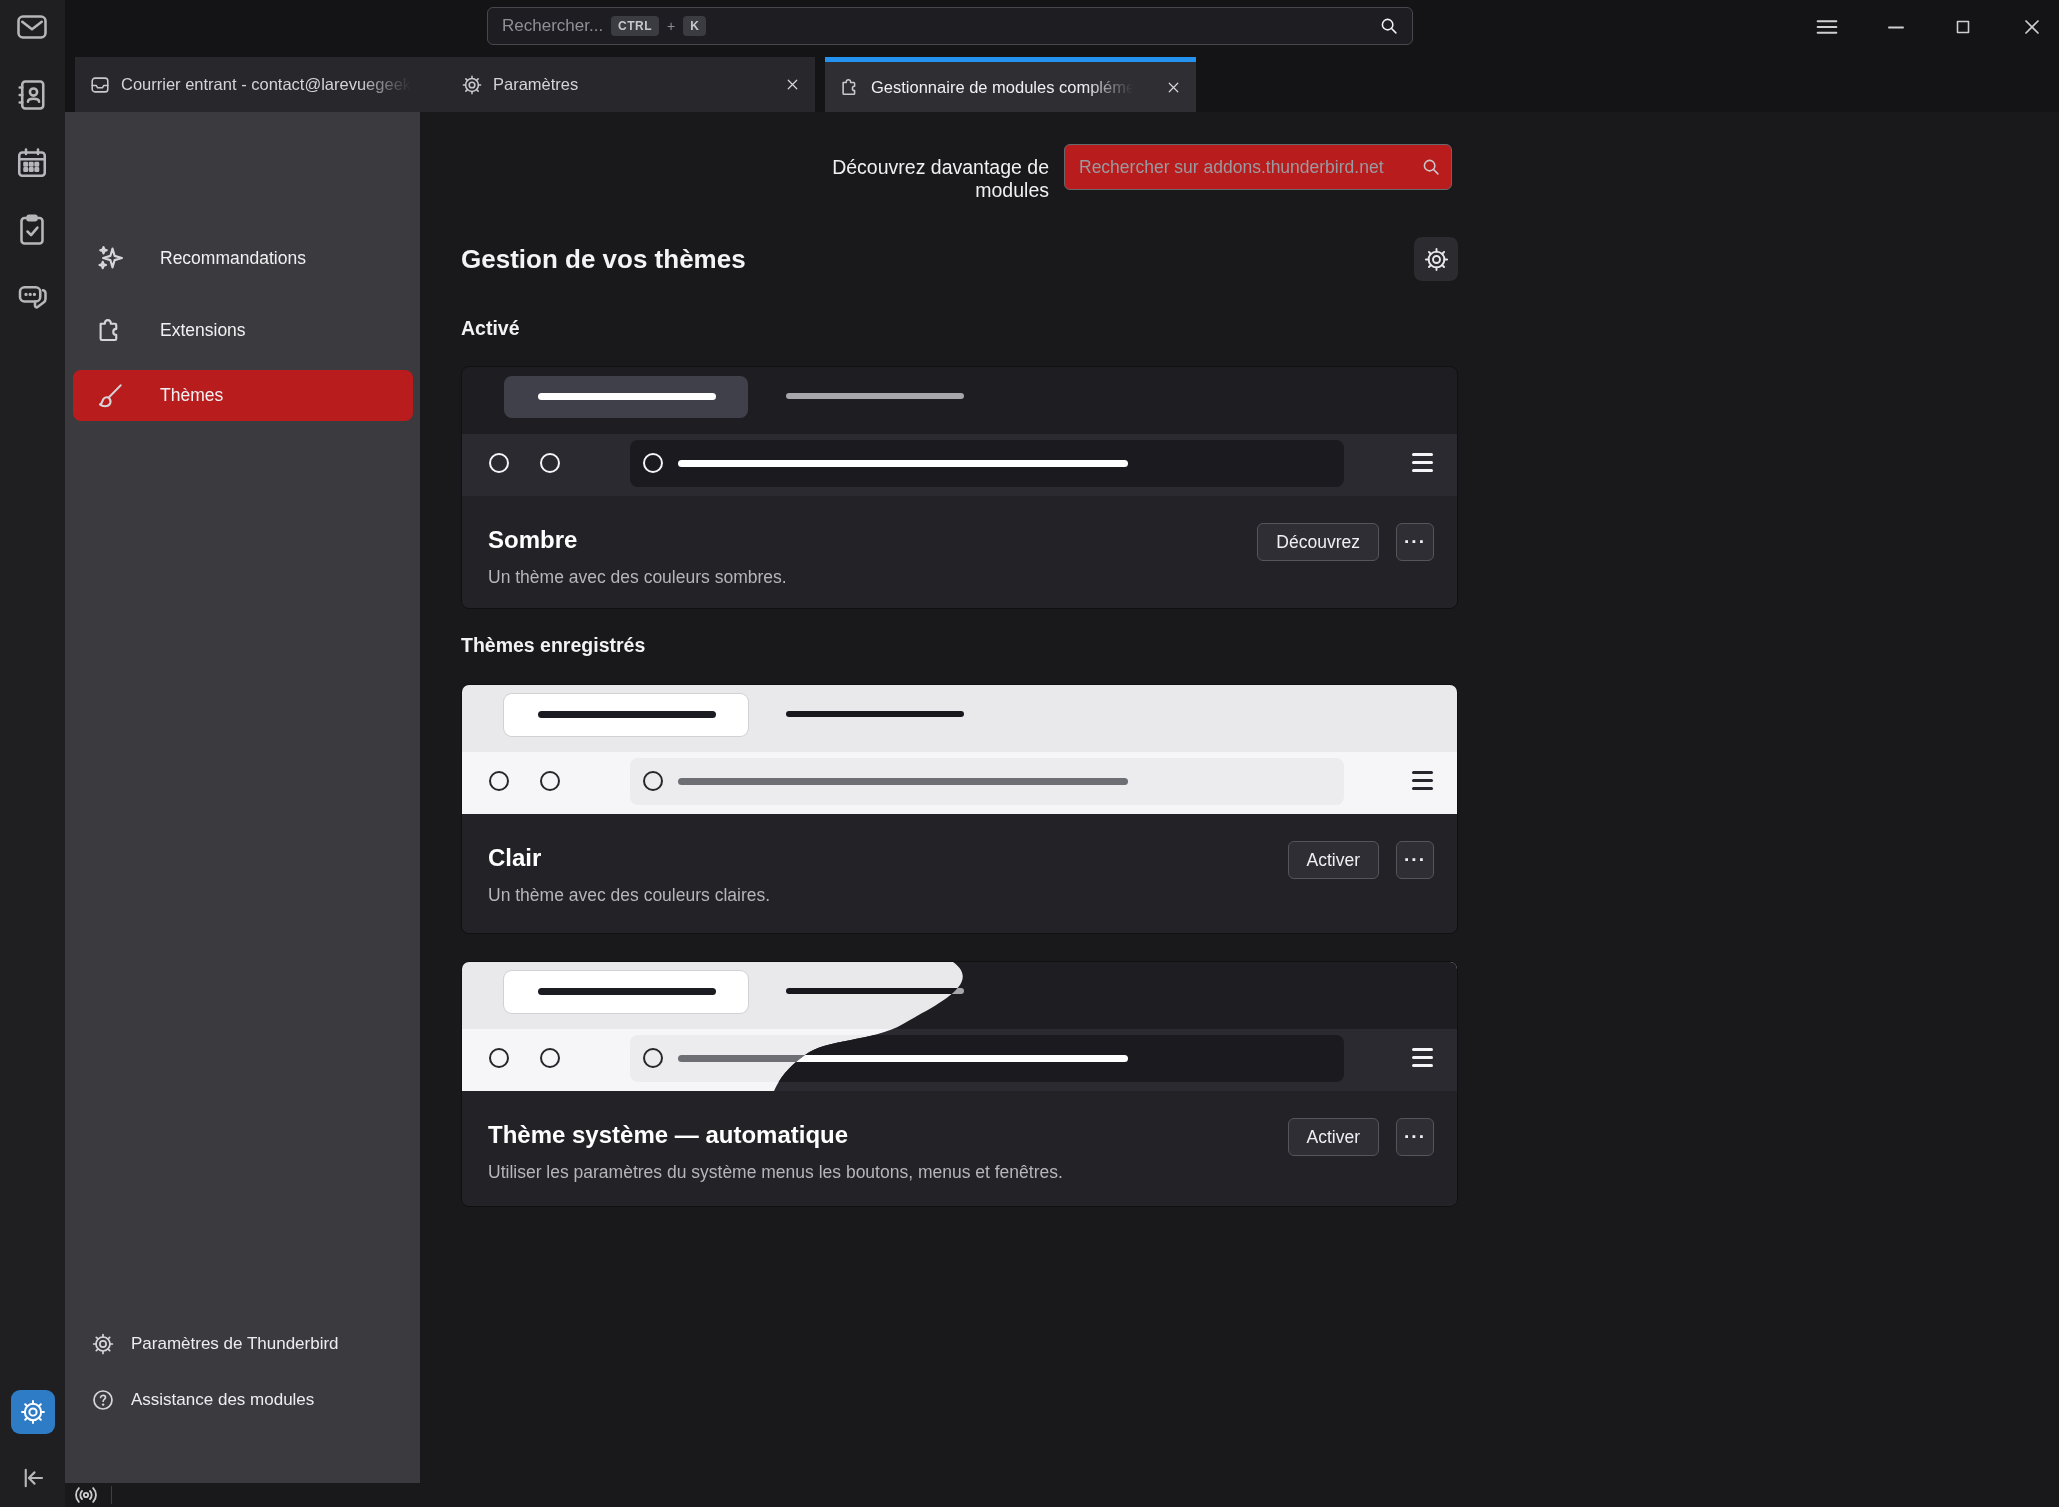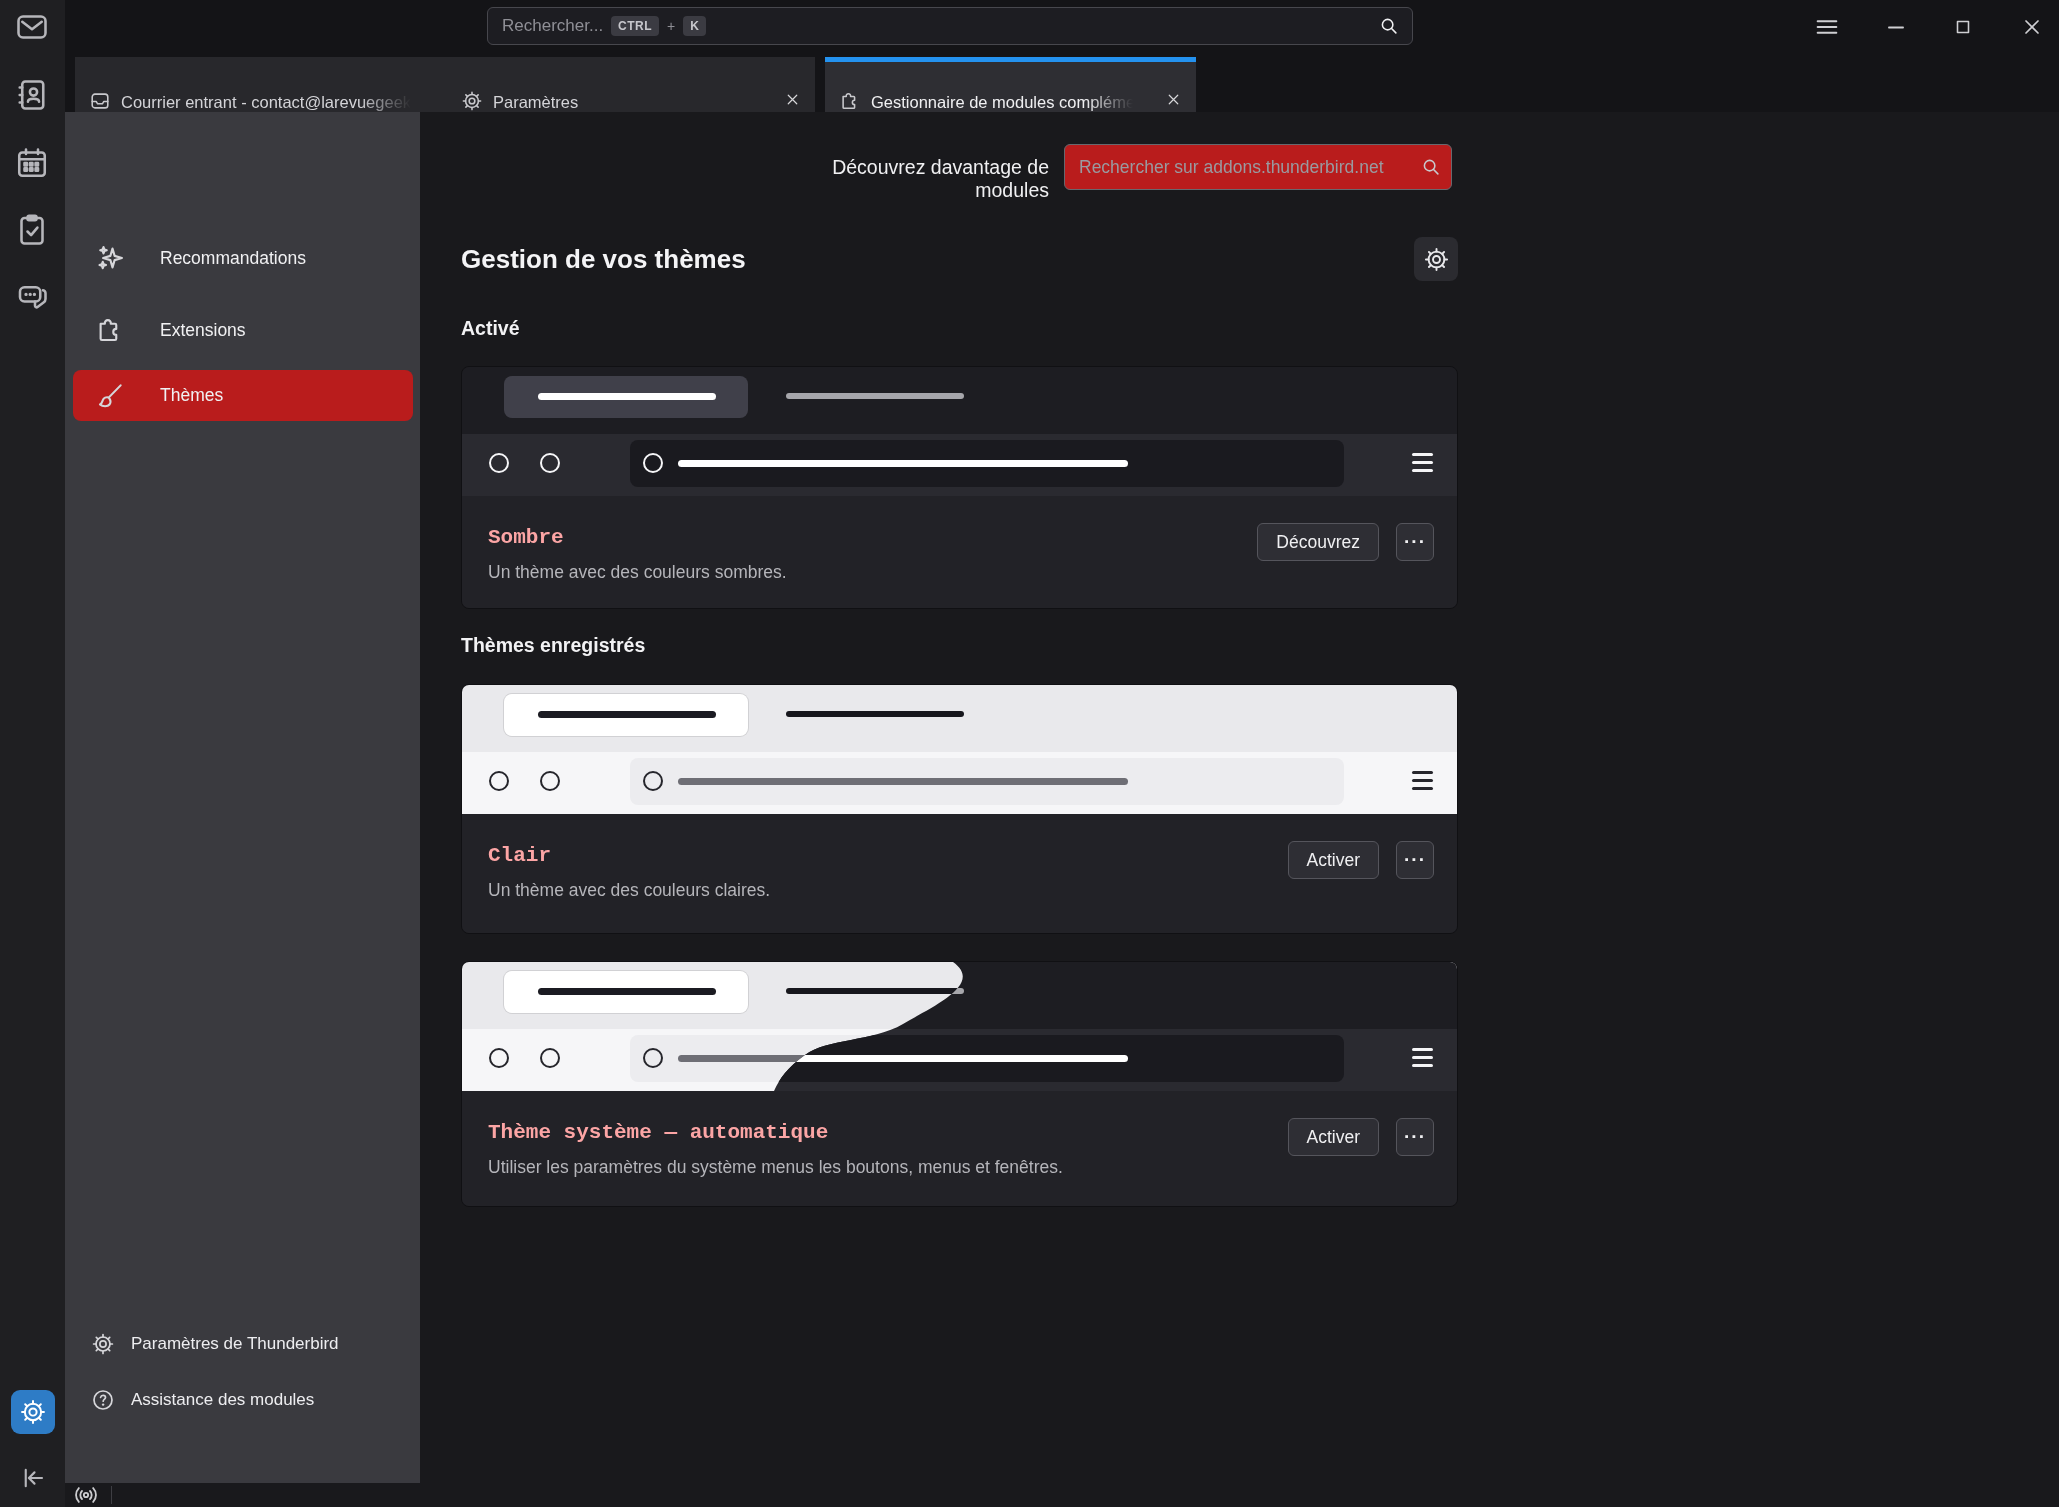--- a/index.html
+++ b/index.html
@@ -24,21 +24,21 @@
     background:#1d1d22; border:1px solid #47474d; border-radius:6px;
     display:flex; align-items:center; padding:0 12px 0 14px; gap:8px; }
   #global-search .ph { color:#8f8f96; font-size:17px; }
   .kbd { background:#3b3b42; color:#c7c7cc; font-size:12px; font-weight:bold; border-radius:4px; padding:3px 7px; letter-spacing:.5px; }
   .plus { color:#8f8f96; font-size:14px; }
   #global-search .sp { flex:1; }
   .win-btn { position:absolute; top:5px; width:44px; height:44px; display:flex; align-items:center; justify-content:center; color:#cfcfd3; }
 
   
   #tabbar { left:65px; top:53px; width:1994px; height:59px; background:#141417; }
-  .tab { position:absolute; top:4px; height:55px; background:#28282c; display:flex; align-items:flex-end; padding:0 10px 0 14px; gap:10px; color:#d4d4d8; }
+  .tab { position:absolute; top:4px; height:55px; background:#28282c; display:flex; align-items:center; padding:0 10px 0 14px; gap:10px; color:#d4d4d8; }
   .tab .tico { flex:0 0 auto; color:#c9c9cd; }
   .tab .tlabel { font-size:16.5px; white-space:nowrap; overflow:hidden;
     -webkit-mask-image:linear-gradient(90deg,#000 82%,transparent 100%);
             mask-image:linear-gradient(90deg,#000 82%,transparent 100%); }
   .tab.active { background:#2e2e33; border-top:5px solid #2492ef; color:#f0f0f2; }
   .tab-close { width:26px; height:26px; margin-left:auto; display:flex; align-items:center; justify-content:center; color:#d7d7da; border-radius:4px; flex:0 0 auto; }
 
   
   #sidebar { left:65px; top:112px; width:355px; height:1371px; background:#3a3a3f; }
   .side-item { position:absolute; left:8px; width:340px; height:58px; display:flex; align-items:center; padding-left:22px; gap:35px; border-radius:8px; color:#f1f1f3; font-size:17.5px; }
@@ -97,21 +97,21 @@
   .layer.light .p-body { background:#f6f6f8; }
   .layer.light .pill { background:#ffffff; box-shadow:0 0 0 1px rgba(0,0,0,.10); }
   .layer.light .pill i { background:#1b1b22; }
   .layer.light .l2 { background:#17171d; }
   .layer.light .c { border-color:#26262c; }
   .layer.light .urlbar { background:#ececef; }
   .layer.light .ul { background:#6e6e75; }
   .layer.light .pham i { background:#26262c; }
 
   .card-footer { position:relative; flex:1; background:#222227; padding:30px 23px 0 26px; }
-  .card-title { font-size:21px; font-weight:bold; color:#fca5a5;font-family:Liberation Mono, monospace; }
+  .card-title { font-size:24px; font-weight:bold; color:#ffffff; }
   .card-desc { margin-top:13px; font-size:17.5px; color:#b5b5ba; }
   .card-actions { position:absolute; right:23px; top:27px; display:flex; gap:17px; }
   .btn { height:38px; padding:0 18px; background:#2e2e34; border:1px solid #55555c; border-radius:6px;
     color:#f0f0f2; font-size:17.5px; font-family:"Liberation Sans",sans-serif; display:flex; align-items:center; }
   .btn.dots { width:38px; padding:0; justify-content:center; font-weight:bold; font-size:19px; letter-spacing:1px; }
 
   
   #statusbar { left:65px; top:1483px; width:1994px; height:24px; background:#19191c; display:flex; align-items:center; }
   #statusbar .radio { margin-left:8px; color:#cccccf; }
   #statusbar .divider { width:1px; height:18px; background:#3e3e43; margin-left:12px; }

